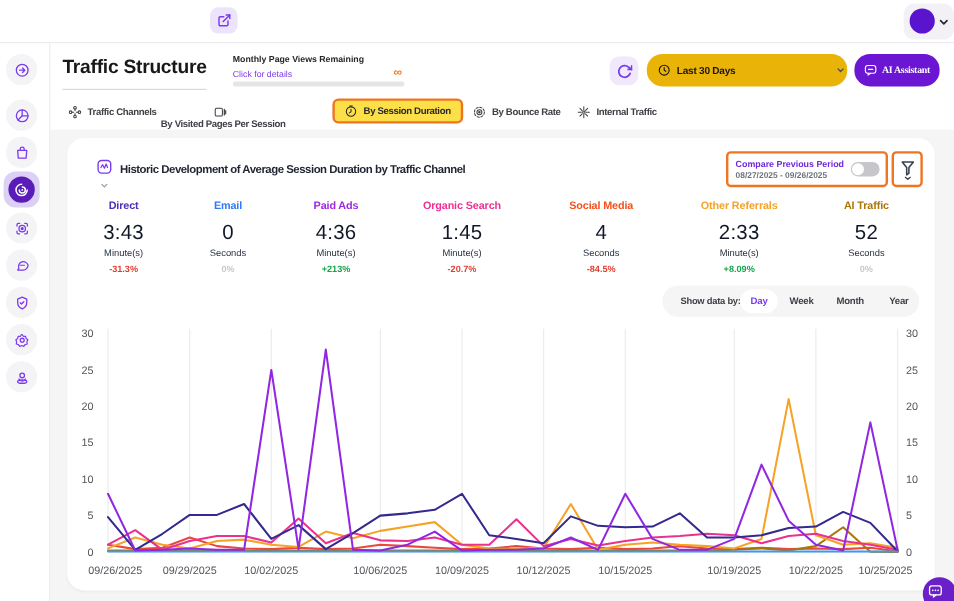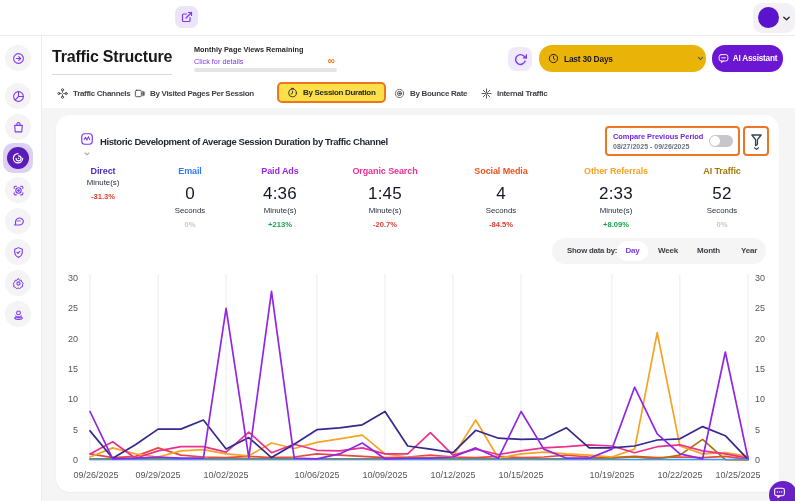--- a/index.html
+++ b/index.html
@@ -21,21 +21,21 @@
 #title{position:absolute;left:52px;top:48px;font-size:16px;letter-spacing:-.2px;font-weight:bold;color:#18181b;padding-bottom:8px;border-bottom:1px solid #d9d9de;}
 #mpv{position:absolute;left:194px;top:45px;width:143px;}
 #mpv .l1{font-size:7.3px;font-weight:bold;color:#27272a;}
 #mpv .l2{font-size:7.3px;color:#7c3aed;margin-top:2.5px;}
 #mpv .inf{position:absolute;right:2px;top:13px;color:#f97316;font-size:10px;font-weight:bold;line-height:6px;}
 #mpv .bar{position:absolute;left:0;top:23px;width:143px;height:4px;border-radius:2px;background:#e5e5e8;}
 #refresh{position:absolute;left:508px;top:47px;width:24px;height:24px;border-radius:8px;background:#f0e9fc;display:flex;align-items:center;justify-content:center;}
 #datepill{position:absolute;left:539px;top:45px;width:167px;height:27px;border-radius:13px;background:#eab308;display:flex;align-items:center;overflow:hidden;}
 #datepill .b{font-size:8.4px;letter-spacing:-.2px;font-weight:bold;color:#18181b;margin-left:5px;white-space:nowrap;}
 #datepill .d{font-size:7.2px;font-weight:bold;color:#52525b;margin-left:6px;letter-spacing:-.15px;white-space:nowrap;margin-top:40px;}
-#aibtn{position:absolute;left:712px;top:45px;width:71px;height:27px;border-radius:13px;background:#6b16d3;display:flex;align-items:center;justify-content:center;}
+#aibtn{position:absolute;left:712px;top:45px;width:71px;height:27px;border-radius:13px;background:#6b16d3;display:flex;align-items:center;justify-content:center;font-family:Liberation Serif, serif;}
 #aibtn span{color:#fff;font-size:8.2px;letter-spacing:-.2px;font-weight:bold;margin-left:4px;white-space:nowrap;}
 
 #tabs{position:absolute;left:0;top:82px;width:659px;height:22px;z-index:3;}
 .tab{position:absolute;top:5.5px;display:flex;align-items:center;font-size:8px;letter-spacing:-.3px;font-weight:bold;color:#3f3f46;white-space:nowrap;}
 .tab svg{margin-right:5px;}
 #tabactive{position:absolute;left:277px;top:0;display:flex;align-items:center;border:2.5px solid #ee7623;border-radius:5px;background:#fde047;padding:0 8px;height:21px;font-size:8px;letter-spacing:-.3px;font-weight:bold;color:#27272a;white-space:nowrap;text-align:center;}
 #tabactive svg{margin-right:5px;}
 
 #graybg{position:absolute;left:42px;top:108px;width:753px;height:393px;background:#f5f5f6;}
 #card{position:absolute;left:56px;top:115px;width:723px;height:377px;background:#fff;border-radius:14px;box-shadow:0 1px 2px rgba(0,0,0,.04);}
@@ -182,21 +182,21 @@
  <div class="tab" style="left:57px;">
       <svg width="11" height="11" viewBox="0 0 24 24" fill="none" stroke="#3f3f46" stroke-width="1.9" stroke-linecap="round" stroke-linejoin="round">
         <circle cx="12" cy="4" r="2.4"></circle>
         <circle cx="12" cy="20" r="2.4"></circle>
         <circle cx="4" cy="12" r="2.4"></circle>
         <circle cx="20" cy="12" r="2.4"></circle>
         <path d="M12 6.5v3M12 14.5v3M6.5 12h3M14.5 12h3"></path>
       </svg>
       <span>Traffic Channels</span>
     </div>
- <div class="tab" style="left:134px;">
+ <div class="tab" style="left:134px;flex-direction:column;">
       <svg width="11" height="11" viewBox="0 0 24 24" fill="none" stroke="#3f3f46" stroke-width="1.9" stroke-linecap="round" stroke-linejoin="round">
         <rect x="3" y="5" width="13" height="14" rx="2.5"></rect>
         <path d="M19.5 7v10M22 9v6" stroke-width="2.2"></path>
       </svg>
       <span>By Visited Pages Per Session</span>
     </div>
  <div id="tabactive">
       <svg width="11" height="11" viewBox="0 0 24 24" fill="none" stroke="#27272a" stroke-width="1.9" stroke-linecap="round" stroke-linejoin="round">
         <circle cx="12" cy="13" r="8.5"></circle>
         <path d="M12 9v4.5l-3 2"></path>
@@ -239,20 +239,21 @@
 </div>
 <div id="filtbox">
     <svg width="13" height="17" viewBox="0 0 14 18">
       <path d="M2 2h10l-4 5v5l-2 1.5V7z" fill="none" stroke="#374151" stroke-width="1.4" stroke-linejoin="round"></path>
       <path d="M4.5 15.5 L7 17.5 L9.5 15.5" fill="none" stroke="#374151" stroke-width="1.2"></path>
     </svg>
   </div>
 
 <div class="mcol" style="left:43px;">
 <div class="mname" style="color:#4f2db8">Direct</div>
+<div class="mnum">3:43</div>
 <div class="munit">Minute(s)</div>
 <div class="mpct" style="color:#e23d2e">-31.3%</div>
 </div>
 <div class="mcol" style="left:130px;">
 <div class="mname" style="color:#2e7cf6">Email</div>
 <div class="mnum">0</div>
 <div class="munit">Seconds</div>
 <div class="mpct" style="color:#c8c8cd">0%</div>
 </div>
 <div class="mcol" style="left:220px;">

